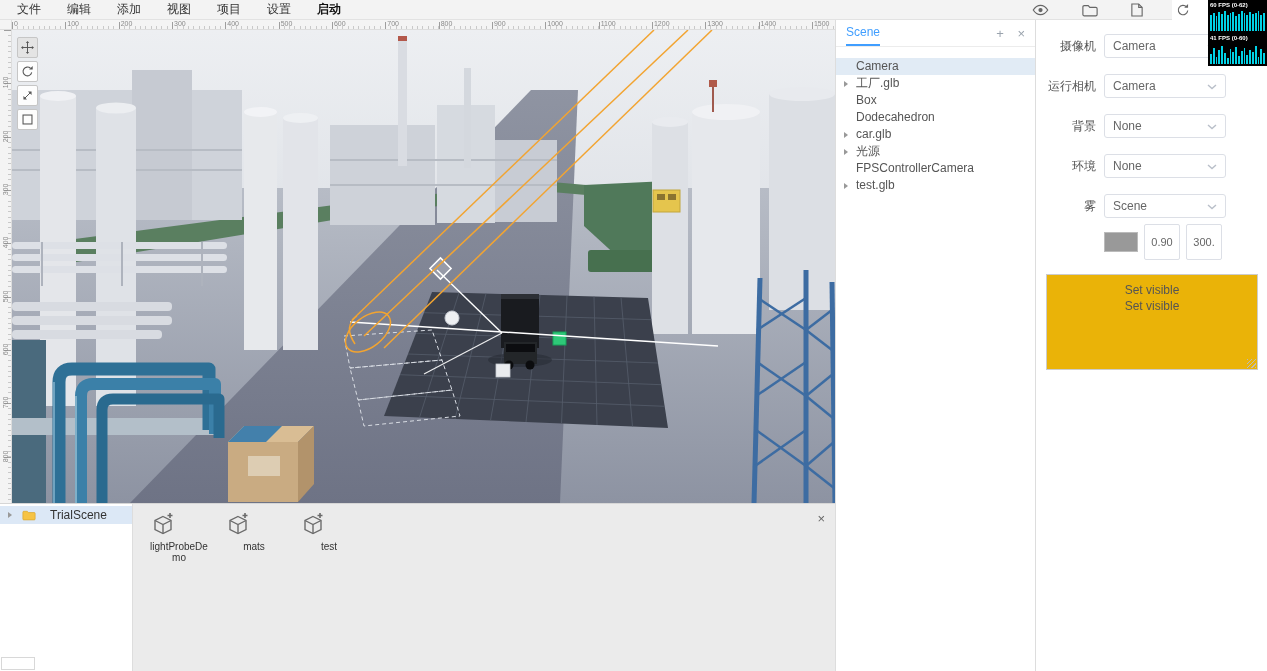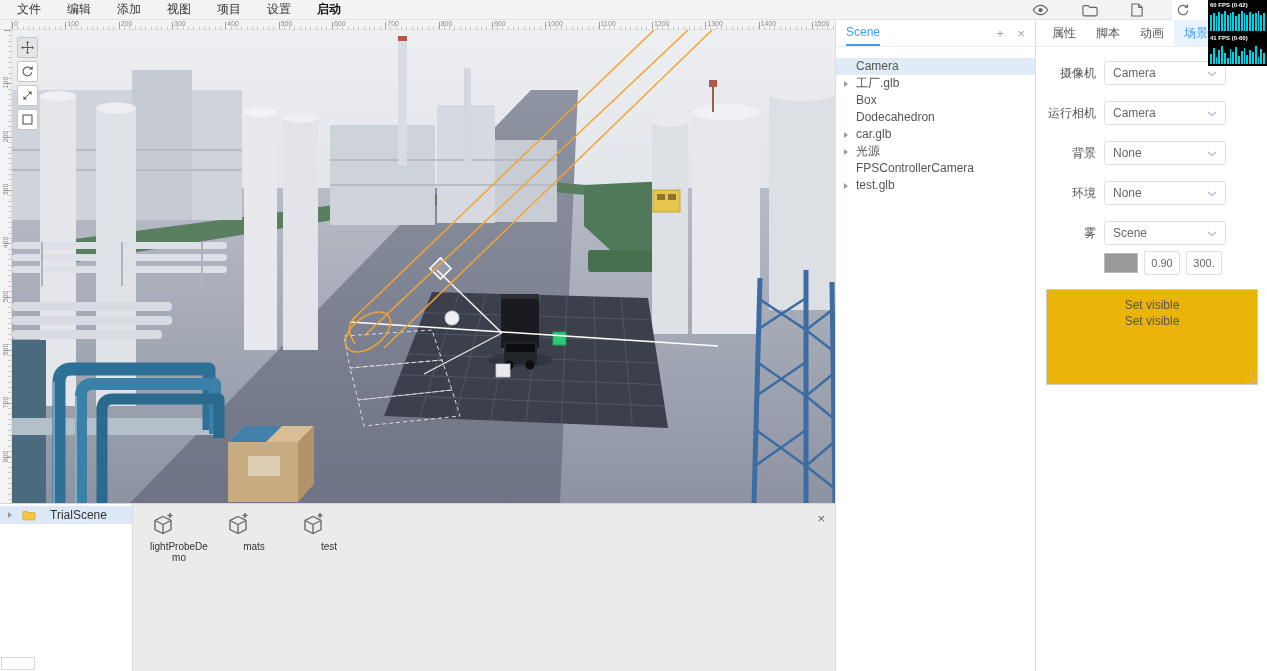--- a/index.html
+++ b/index.html
@@ -87,21 +87,21 @@
   .ptab{width:44px;text-align:center;font-size:12px;line-height:26px;color:#555;cursor:pointer;}
   .ptab.active{color:#409eff;background:#e8f3fe;}
   .props-body{padding:14px 10px 0 8px;}
   .frow{display:flex;align-items:center;height:24px;margin-bottom:16px;}
   .flabel{width:52px;text-align:right;margin-right:8px;font-size:12px;color:#555;flex-shrink:0;}
   .fselect{width:122px;height:24px;border:1px solid #dcdfe6;border-radius:3px;background:#fff;
            display:flex;align-items:center;justify-content:space-between;padding:0 8px;
            box-sizing:border-box;font-size:12px;color:#666;cursor:pointer;}
   .fog-extra{display:flex;gap:6px;align-items:center;margin:-10px 0 14px 60px;}
   .swatch{width:34px;height:20px;border:1px solid #bbb;box-sizing:border-box;cursor:pointer;}
-  .mini{width:36px;height:24px;border:1px solid #dcdfe6;border-radius:2px;font-size:11px;color:#666;
+  .mini{width:36px;height:36px;border:1px solid #dcdfe6;border-radius:2px;font-size:11px;color:#666;
         text-align:center;background:#fff;box-sizing:border-box;padding:0;font-family:inherit;}
   .history-label{font-size:12px;color:#555;margin:10px 0 14px 4px;}
   .history-box{position:relative;margin-left:2px;width:212px;height:96px;border:1px solid #ccc;
                background:#eab308;font-size:12px;color:#555;text-align:center;padding-top:7px;
                box-sizing:border-box;}
   .history-box::after{content:"";position:absolute;right:1px;bottom:1px;width:9px;height:9px;
      background:repeating-linear-gradient(135deg,#bbb 0 1px,transparent 1px 3px);}
   .hline{line-height:16px;}
 </style>
 </head>
@@ -447,26 +447,20 @@
         <div class="srow"><span class="slabel">Box</span></div>
         <div class="srow"><span class="slabel">Dodecahedron</span></div>
         <div class="srow"><span class="caret"></span><span class="slabel">car.glb</span></div>
         <div class="srow"><span class="caret"></span><span class="slabel">光源</span></div>
         <div class="srow"><span class="slabel">FPSControllerCamera</span></div>
         <div class="srow"><span class="caret"></span><span class="slabel">test.glb</span></div>
       </div>
   </aside>
 
   <aside class="props-panel">
-    <div class="props-tabs">
-        <div class="ptab">属性</div>
-        <div class="ptab">脚本</div>
-        <div class="ptab">动画</div>
-        <div class="ptab active">场景</div>
-      </div>
     <div class="props-body">
       <div>
           <div class="frow">
             <label class="flabel">摄像机</label>
             <div class="fselect">
               <span class="fval">Camera</span>
               <span class="chev"><svg width="10" height="6" viewBox="0 0 10 6">
                   <path d="M1 1l4 3.6L9 1" stroke="#b9bfc9" stroke-width="1.4" fill="none"></path>
                 </svg></span>
             </div>

